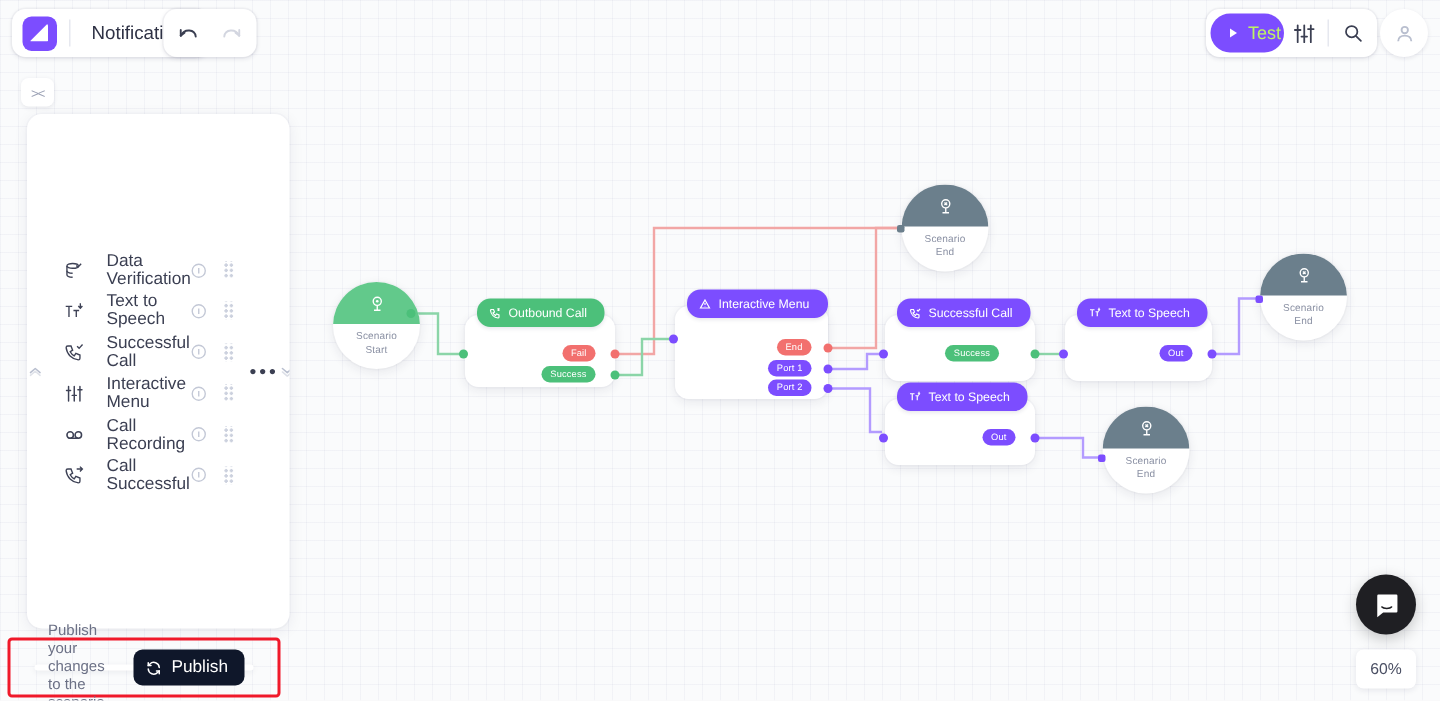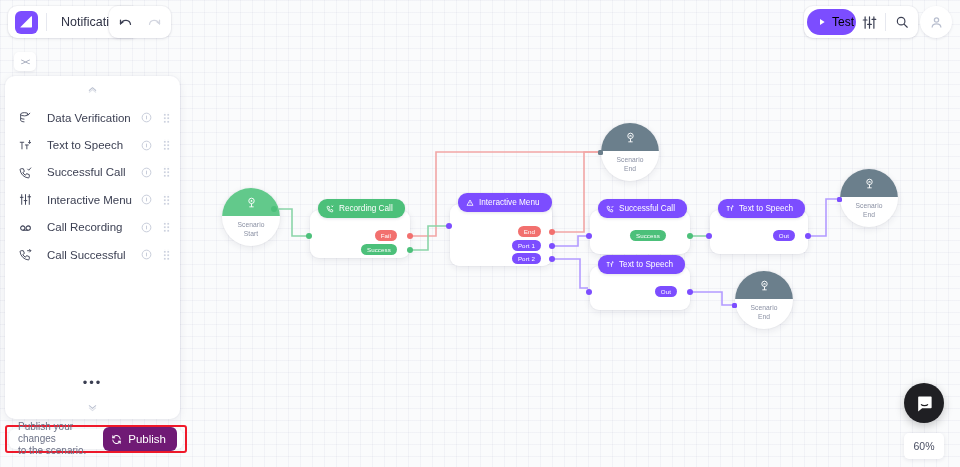--- a/index.html
+++ b/index.html
@@ -45,21 +45,21 @@
   }
   .brand-sep { width:1px; height:18px; background:#e6e8ef; }
   .brand-title { font-size: 12.5px; color: #2f3245; padding: 0 14px; font-weight: 400; }
 
   .tb-undo { position:absolute; left:109px; top:6px; height:32px; width:62px; justify-content:space-evenly;}
   .icn-btn { width:26px; height:26px; display:flex; align-items:center; justify-content:center; cursor:pointer; border-radius:6px;}
   .icn-btn svg { display:block; }
 
   .tb-right { position:absolute; right:42px; top:6px; height:32px; padding:0 3px; }
   .test-btn {
-    background:#7c4dff; color:#000000; border-radius:13px; height:26px;
+    background:#7c4dff; color:#bef264; border-radius:13px; height:26px;
     display:flex; align-items:center; gap:6px; padding:0 2px 0 11px;
     font-size:12px; cursor:pointer; border:none; font-family:inherit;
   }
   .tb-sep { width:1px; height:18px; background:#e6e8ef; margin:0 3px; }
   .avatar {
     position:absolute; right:8px; top:6px; width:32px; height:32px; border-radius:50%;
     background:#fff; box-shadow:0 1px 3px rgba(30,34,70,.10);
     display:flex; align-items:center; justify-content:center; pointer-events:auto; cursor:pointer;
   }
 
@@ -67,54 +67,54 @@
   .collapse-handle {
     position:absolute; left:14px; top:52px; width:22px; height:19px;
     background:#fff; border-radius:5px; z-index:35;
     box-shadow:0 1px 3px rgba(30,34,70,.09);
     display:flex; align-items:center; justify-content:center; cursor:pointer;
     font-size:9px; color:#9aa0b4; letter-spacing:-1px;
   }
 
   
   .panel {
-    position:absolute; left:5px; top:76px; width:175px; height:343px;
+    position:absolute; left:18px; top:76px; width:175px; height:343px;
     background:#fff; border-radius:10px; z-index:30;
     box-shadow:0 2px 10px rgba(30,34,70,.07), 0 0 0 1px rgba(30,34,70,.025);
-    display:flex; flex-direction:column; overflow:hidden;
+    display:flex; flex-direction:row; overflow:hidden;align-items:center;
   }
   .panel-grab { height:26px; display:flex; align-items:center; justify-content:center; color:#b9bfcf; }
   .panel-list { flex:1 1 auto; padding-top:2px; }
   .pitem {
     height:27.4px; display:flex; align-items:center; padding:0 10px 0 14px; cursor:pointer;
   }
   .pitem .pi-icon { width:20px; flex:0 0 20px; display:flex; align-items:center; color:#3e4256; }
   .pitem .pi-label { flex:1 1 auto; font-size:11.5px; color:#3b3f52; padding-left:8px; }
   .pitem .pi-info { flex:0 0 auto; color:#c3c8d6; display:flex; align-items:center; }
   .pitem .pi-drag {
     flex:0 0 auto; margin-left:11px; width:7px; height:12px; cursor:grab;
     background-image: radial-gradient(#ccd1de 1px, transparent 1.1px);
     background-size: 3.5px 3.5px; background-position: 0 1px;
   }
   .panel-more { height:26px; display:flex; align-items:center; justify-content:center; color:#3b3f52; letter-spacing:2px; font-size:13px; cursor:pointer;}
   .panel-chev { height:24px; display:flex; align-items:center; justify-content:center; color:#b9bfcf; cursor:pointer;}
 
   
   .publish-wrap {
-    position:absolute; left:5px; top:425px; width:182px; height:28px; z-index:31;
-    border:2px solid #f0192a; border-radius:3px; padding:2px;
+    position:absolute; left:5px; top:425px; width:182px; height:40px; z-index:31;
+    border:2px solid #f0192a; border-radius:3px; padding:16px;
   }
   .publish-inner {
     width:100%; height:100%; background:#fff; border-radius:6px;
     display:flex; align-items:center; padding:0 6px 0 9px; gap:6px;
     box-shadow:0 1px 4px rgba(30,34,70,.08);
   }
   .publish-text { font-size:10px; line-height:12px; color:#6b7085; flex:1 1 auto; }
   .publish-btn {
-    background:#701a75; color:#fff; border:none; font-family:inherit;
+    background:#0f172a; color:#fff; border:none; font-family:inherit;
     border-radius:6px; height:24px; padding:0 11px 0 8px;
     display:flex; align-items:center; gap:6px; font-size:11.5px; cursor:pointer;
   }
 
   
   .node {
     position:absolute; background:#fff; border-radius:9px;
     box-shadow:0 2px 7px rgba(30,34,70,.09), 0 0 0 1px rgba(30,34,70,.025);
     z-index:10;
   }
@@ -215,21 +215,21 @@
       </div>
     </div>
     <div class="dot dot-green" style="left:271px; top:206px;"></div>
 
     <div class="node" style="left:310px; top:210px; width:100px; height:48px;">
       <div class="node-head green">
         <svg width="8" height="8" viewBox="0 0 24 24" fill="none" stroke="#fff" stroke-width="2.4">
           <path d="M5 4h4l2 5-3 2a12 12 0 0 0 5 5l2-3 5 2v4a2 2 0 0 1-2 2A17 17 0 0 1 3 6a2 2 0 0 1 2-2z"></path>
           <path d="M17 2l4 4M21 2l-4 4"></path>
         </svg>
-        <span>Recording Call</span>
+        <span>Outbound Call</span>
       </div>
       <div class="port-badge pb-red" style="right:13px; top:20px;">Fail</div>
       <div class="port-badge pb-green" style="right:13px; top:34px;">Success</div>
     </div>
     <div class="dot dot-green" style="left:306px; top:233px;"></div>
     <div class="dot dot-red" style="left:407px; top:233px;"></div>
     <div class="dot dot-green" style="left:407px; top:247px;"></div>
 
     <div class="node" style="left:450px; top:204px; width:102px; height:62px;">
       <div class="node-head purple">

